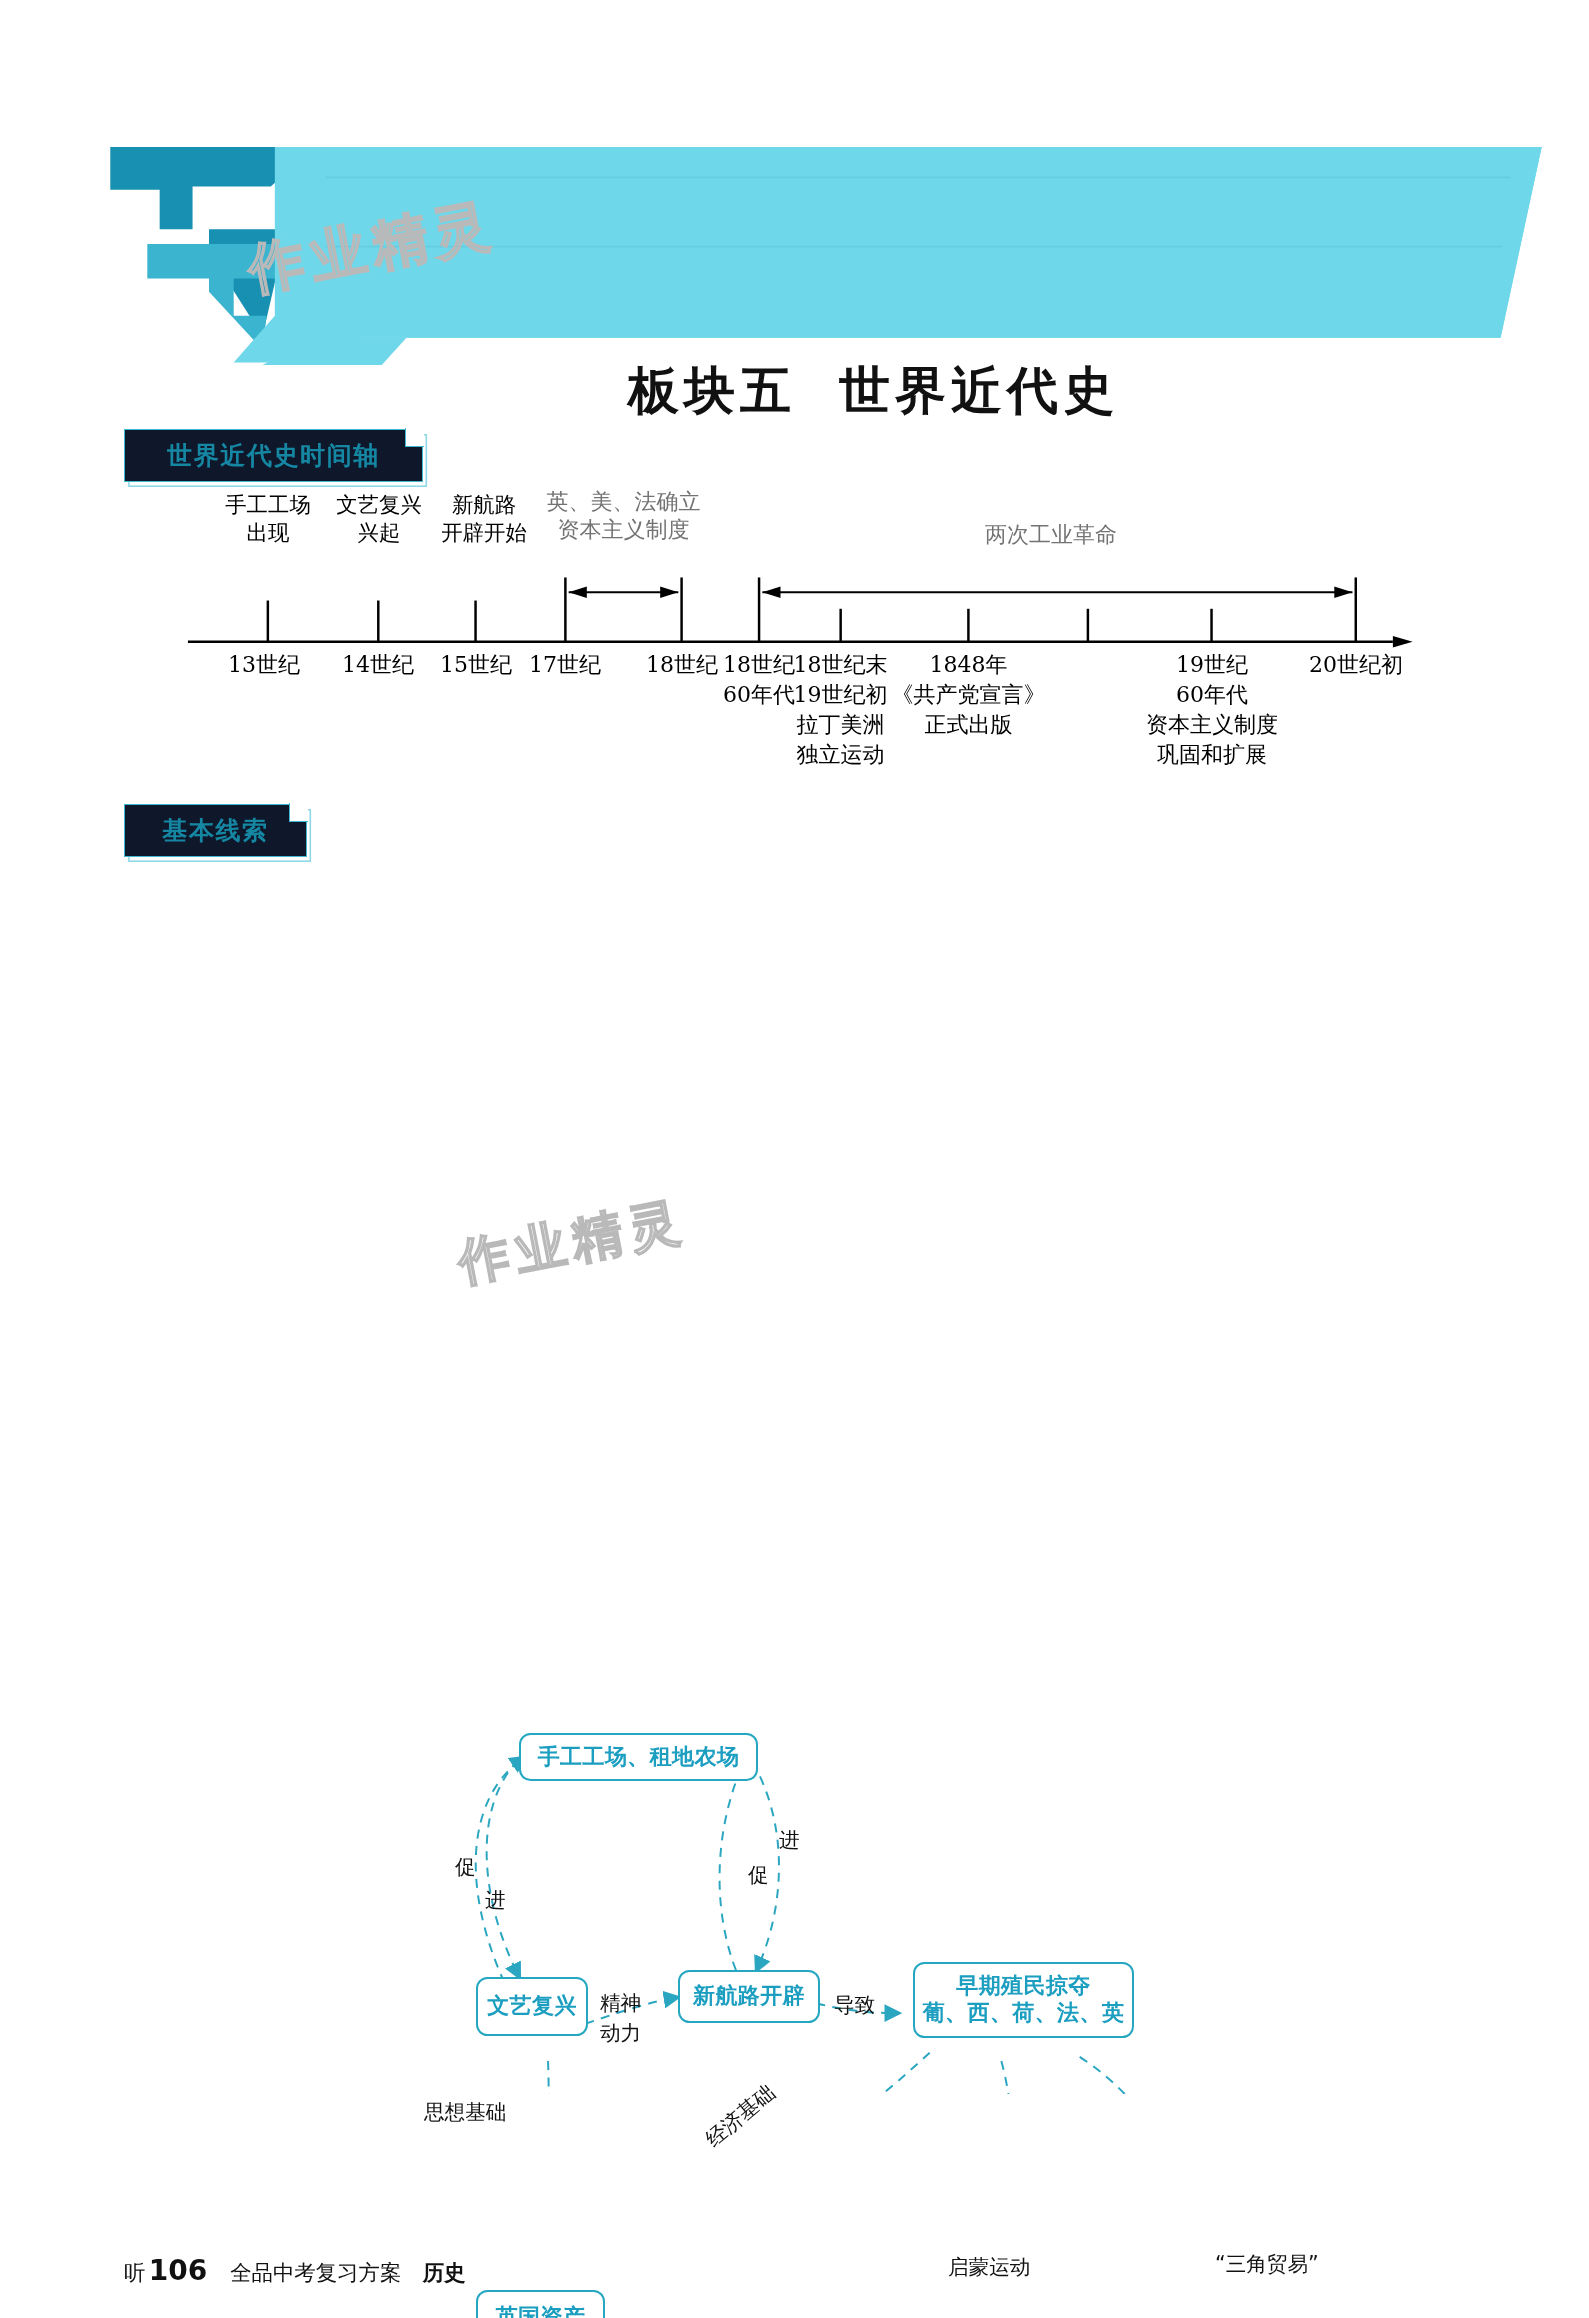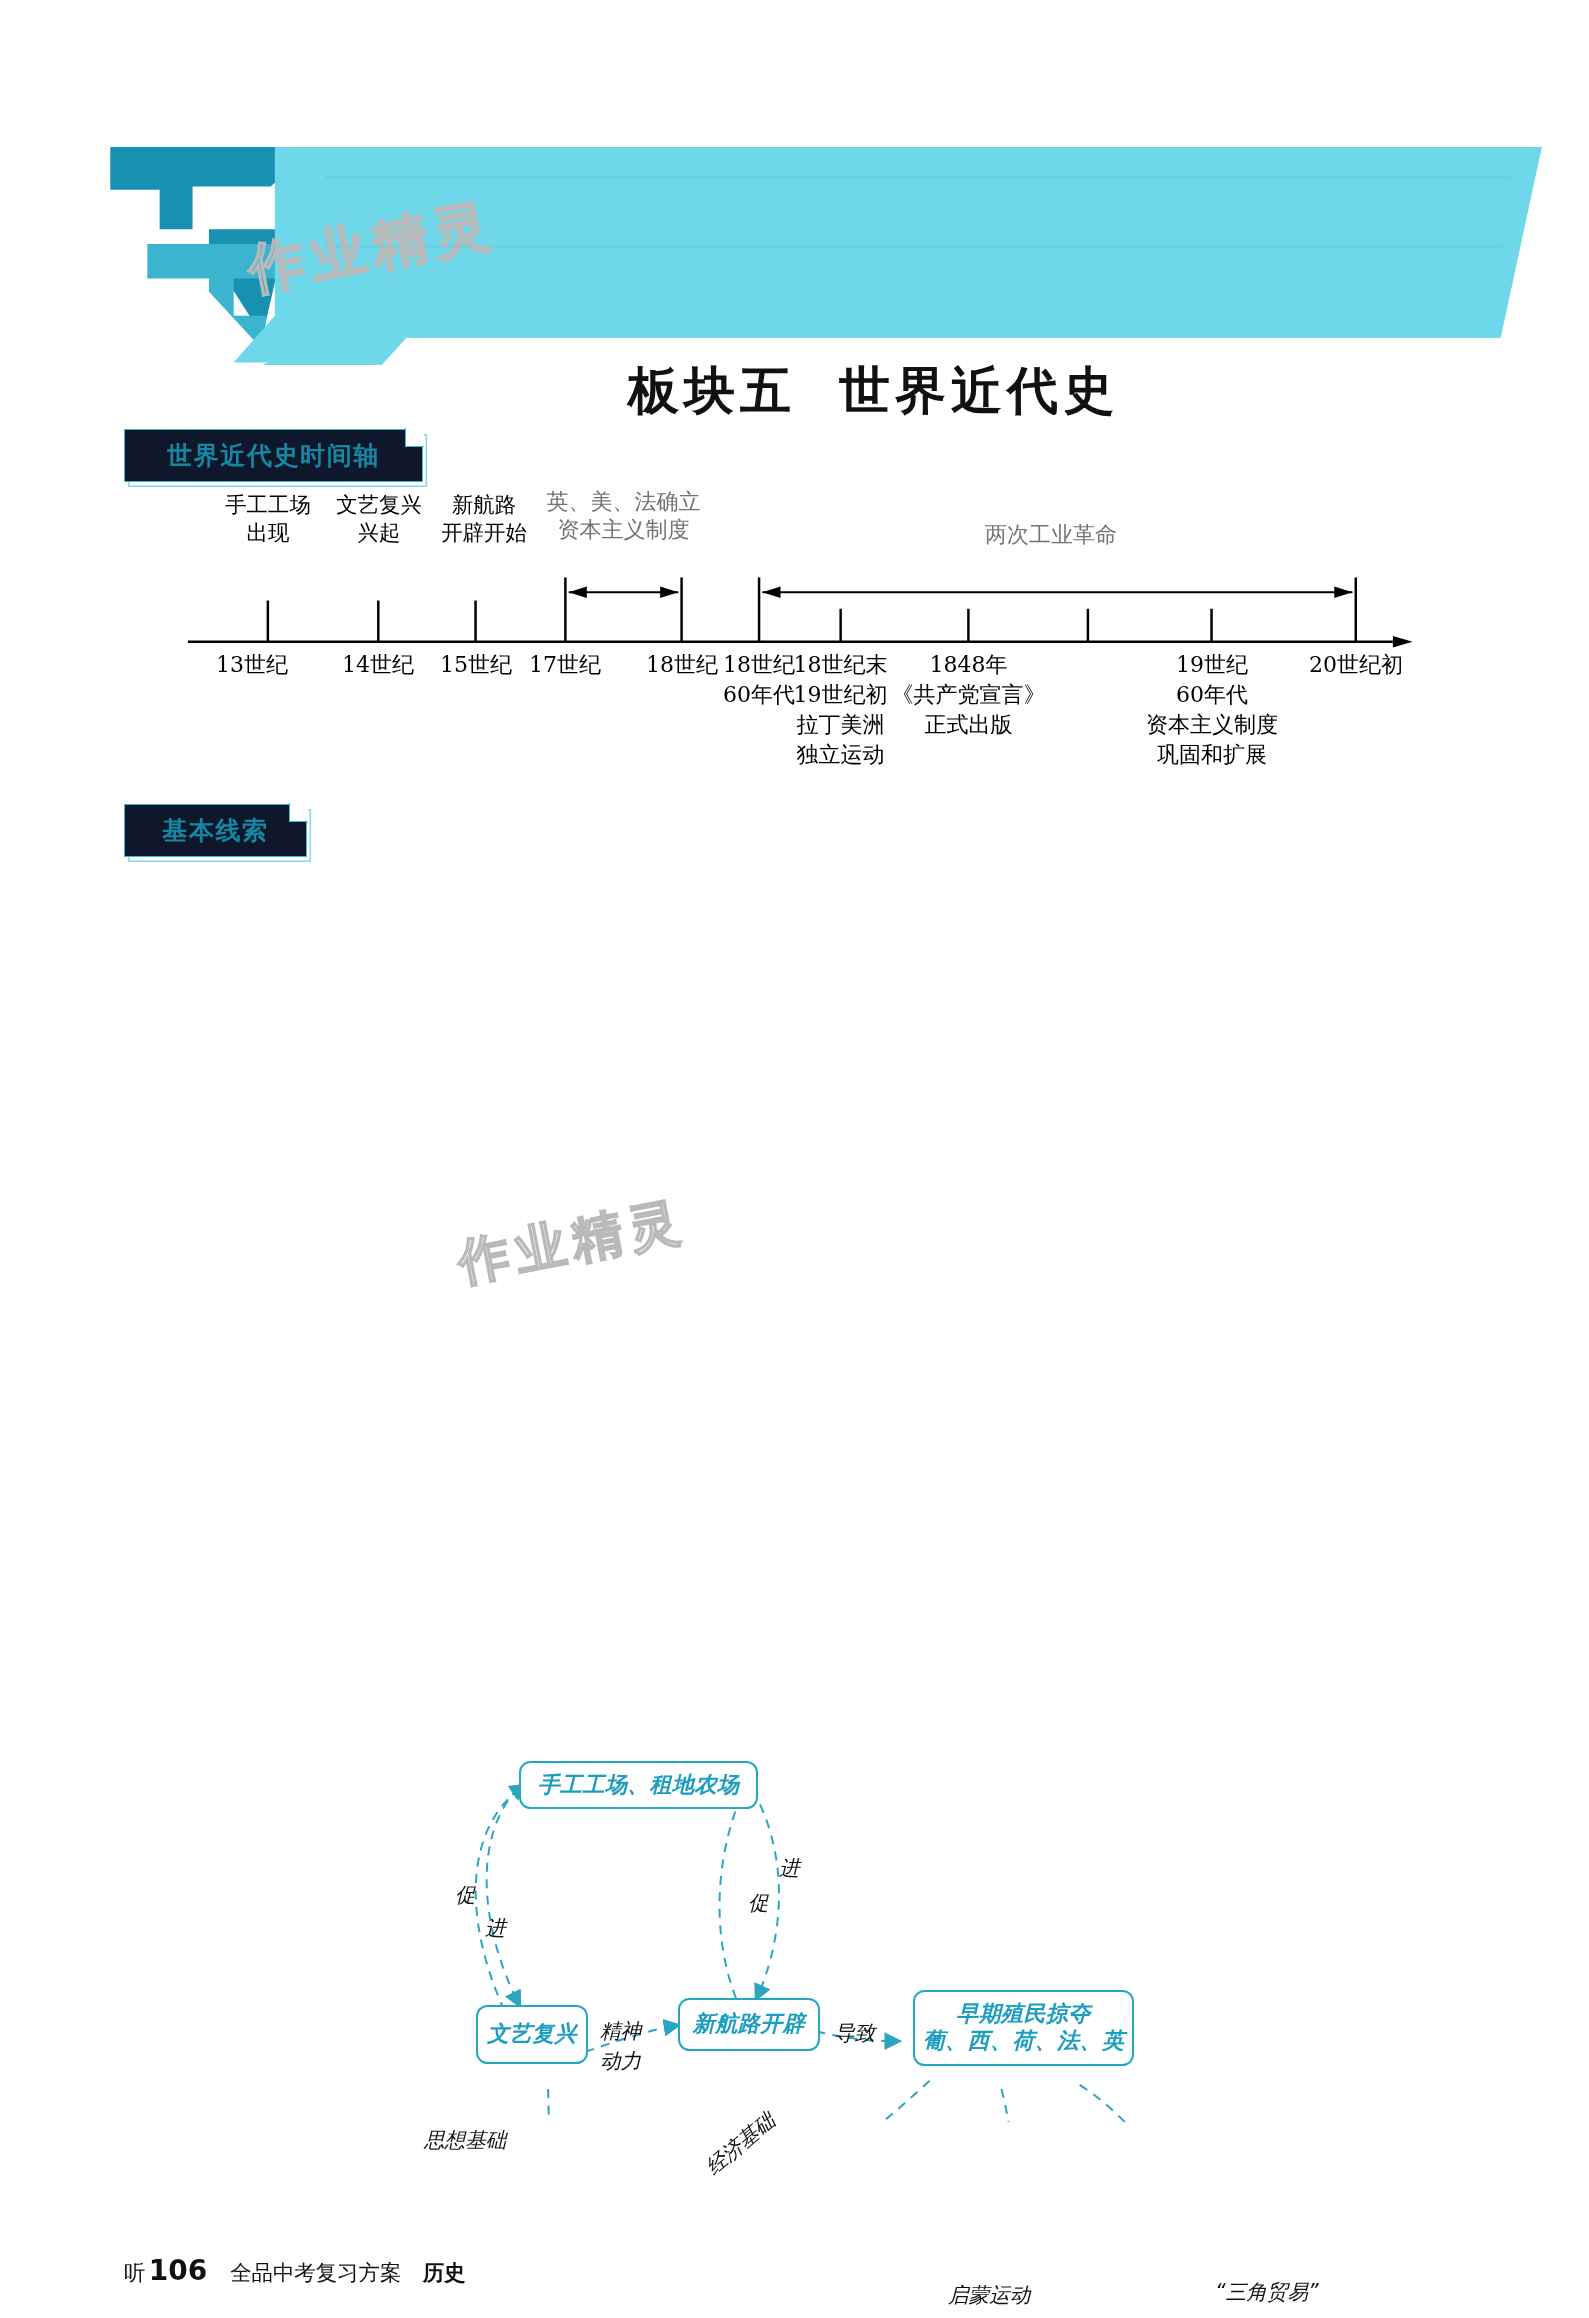--- a/index.html
+++ b/index.html
@@ -48,21 +48,21 @@
   .tl-tickname{
     position:absolute;text-align:center;font-size:22px;line-height:30px;
     font-family:"DejaVu Serif","Liberation Serif",serif;color:#000;white-space:nowrap;
   }
   .tl-span-label{
     position:absolute;text-align:center;font-size:22px;
     font-family:"DejaVu Serif","Liberation Serif",serif;color:#737373;white-space:nowrap;
   }
 
   
-  #flow{position:absolute;left:0;top:902px;width:1496px;height:1220px;font-style:italic;}
+  #flow{position:absolute;left:0;top:874px;width:1496px;height:1220px;}
   #flow svg{position:absolute;left:0;top:0;}
   .node{
     position:absolute;box-sizing:border-box;
     border:2.1px solid #25a7c2;border-radius:11.5px;background:#fff;
     color:#1b9ec0;font-weight:bold;
     font-family:"DejaVu Sans","Liberation Sans",sans-serif;
     display:flex;align-items:center;justify-content:center;text-align:center;
     line-height:1.22;letter-spacing:0.4px;
   }
   .edge-label{
@@ -153,21 +153,21 @@
       <polygon points="1641,78 1619,71 1619,85" fill="#000"></polygon>
     </svg>
 
     <div class="tl-label" style="left:202px;top:-37px;width:132px;">手工工场<br>出现</div>
     <div class="tl-label" style="left:313px;top:-37px;width:132px;">文艺复兴<br>兴起</div>
     <div class="tl-label" style="left:412px;top:-37px;width:144px;">新航路<br>开辟开始</div>
 
     <div class="tl-span-label" style="left:528px;top:-40px;width:191px;line-height:28px;">英、美、法确立<br>资本主义制度</div>
     <div class="tl-span-label" style="left:956px;top:-8.2px;width:190px;">两次工业革命</div>
 
-    <div class="tl-tickname" style="left:186px;top:122px;width:132px;">13世纪</div>
+    <div class="tl-tickname" style="left:198px;top:122px;width:132px;">13世纪</div>
     <div class="tl-tickname" style="left:312px;top:122px;width:132px;">14世纪</div>
     <div class="tl-tickname" style="left:410px;top:122px;width:132px;">15世纪</div>
     <div class="tl-tickname" style="left:499px;top:122px;width:132px;">17世纪</div>
     <div class="tl-tickname" style="left:616px;top:122px;width:132px;">18世纪</div>
     <div class="tl-tickname" style="left:693px;top:122px;width:132px;">18世纪<br>60年代</div>
     <div class="tl-tickname" style="left:762px;top:122px;width:157px;">18世纪末<br>19世纪初<br>拉丁美洲<br>独立运动</div>
     <div class="tl-tickname" style="left:886px;top:122px;width:165px;">1848年<br>《共产党宣言》<br>正式出版</div>
     <div class="tl-tickname" style="left:1136px;top:122px;width:152px;">19世纪<br>60年代<br>资本主义制度<br>巩固和扩展</div>
     <div class="tl-tickname" style="left:1290px;top:122px;width:132px;">20世纪初</div>
   </div>

